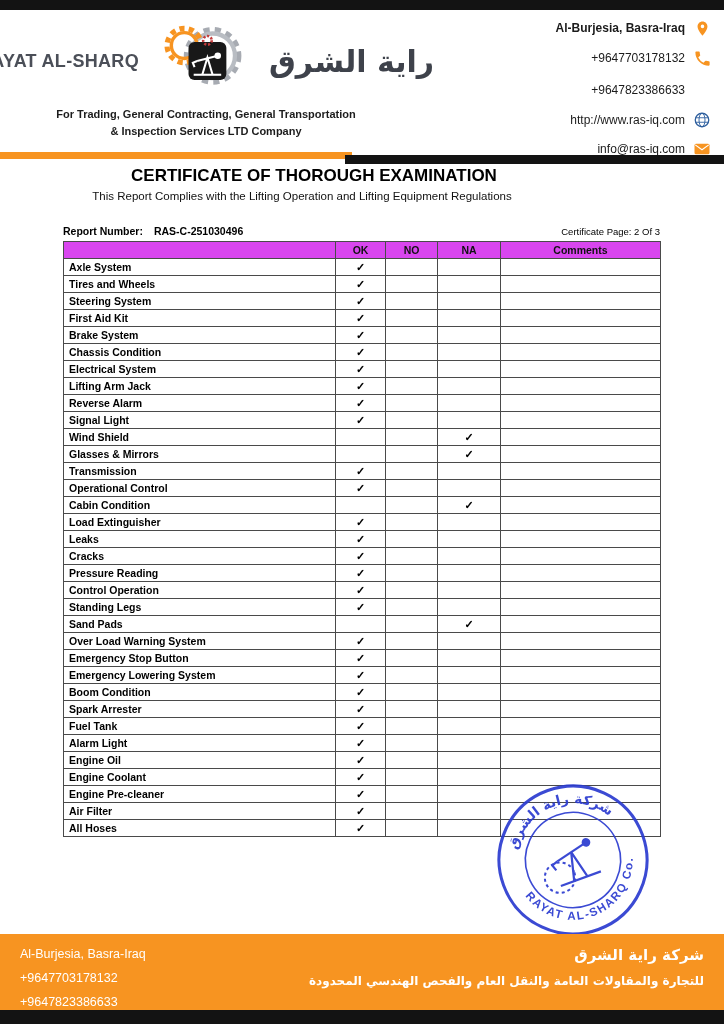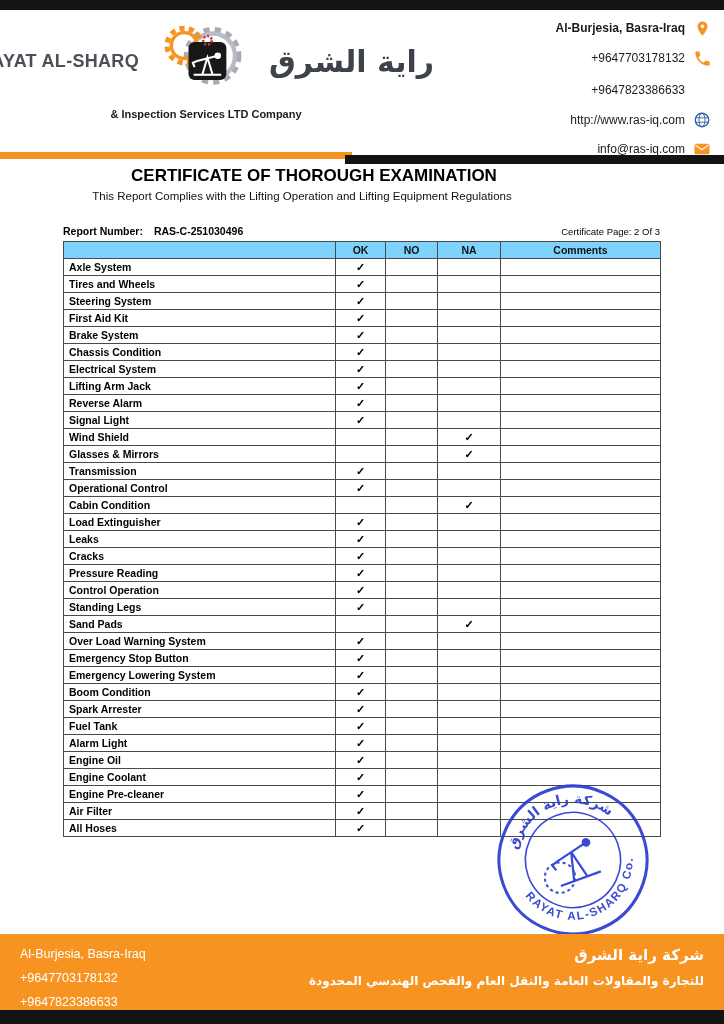--- a/index.html
+++ b/index.html
@@ -32,21 +32,21 @@
   .report-row { position:absolute; left:63px; top:225px; width:597px; display:flex; justify-content:space-between; align-items:flex-end; }
   .report-number { font-size:10.5px; font-weight:bold; color:#000; }
   .report-number .num { margin-left:11px; }
   .cert-page { font-size:9.5px; color:#000; }
 
   
   .equip-table { position:absolute; left:63px; top:241px; width:597px; border-collapse:collapse; table-layout:fixed; }
   .equip-table td { border:1px solid #4a4a4a; height:16px; line-height:16px; overflow:hidden; white-space:nowrap; }
   .col1-head { font-size:10.5px; font-weight:bold; text-align:left; padding-left:5px; }
   .status-head { font-size:11px; font-weight:bold; text-align:center; }
-  .orange-row td { background:#7dd3fc; font-weight:bold; font-size:10.5px; text-align:center; color:#111; }
+  .orange-row td { background:#d946ef; font-weight:bold; font-size:10.5px; text-align:center; color:#111; }
   .item-cell { font-weight:bold; font-size:10.5px; padding-left:5px;margin-left:24px; }
   .check-cell { text-align:center; font-size:11px; font-weight:bold; }
   .comments-cell { }
 
   
   .stamp { position:absolute; left:492px; top:779px; width:162px; height:162px; opacity:.92; pointer-events:none; }
 
   
   .footer { position:absolute; left:0; top:934px; width:724px; height:76px; background:#F79421; color:#fff; }
   .footer-left { position:absolute; left:20px; top:8px; font-size:12.5px; line-height:24px; }
@@ -81,20 +81,21 @@
           <path d="M38 62 H70"></path>
           <path d="M48 62 L54 42 L60 62"></path>
           <path d="M42 46 L66 40"></path>
           <circle cx="66" cy="40" r="2.6" fill="#ffffff"></circle>
           <path d="M42 46 l-5 2 2 5"></path>
         </g>
       </svg>
       <span class="brand-ar">راية الشرق</span>
     </div>
     <div class="tagline">
+      <div>For Trading, General Contracting, General Transportation</div>
       <div>&amp; Inspection Services LTD Company</div>
     </div>
   </div>
 
   <div class="contact-block">
     <div class="contact-row mb10">
       <span class="contact-text bold">Al-Burjesia, Basra-Iraq</span>
       <span class="icon-slot">
         <svg width="17" height="17" viewBox="0 0 24 24">
             <path d="M12 2C8.1 2 5 5.1 5 9c0 5.2 7 13 7 13s7-7.8 7-13c0-3.9-3.1-7-7-7zm0 9.5A2.5 2.5 0 1 1 12 6.5a2.5 2.5 0 0 1 0 5z" fill="#F79421"></path>

